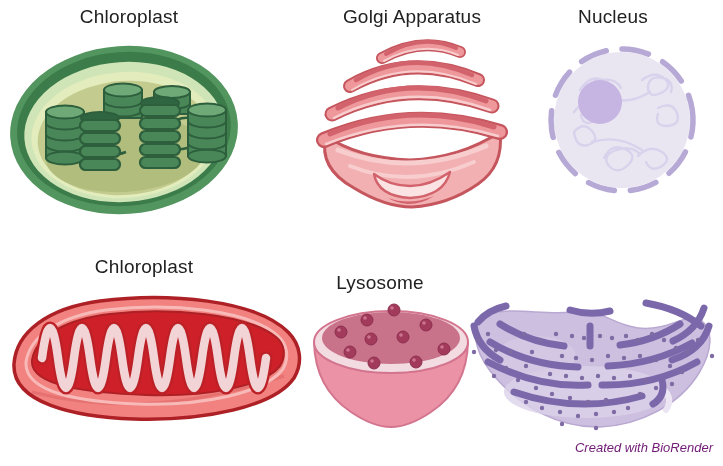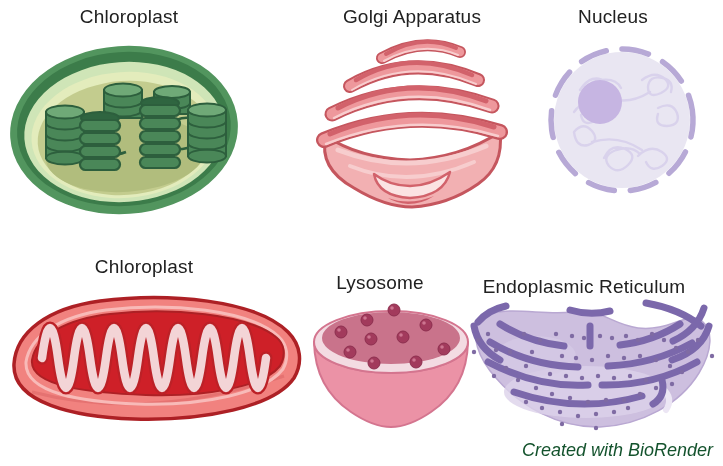--- a/index.html
+++ b/index.html
@@ -7,35 +7,34 @@
     position:relative;width:723px;height:466px;background:#ffffff;overflow:hidden;
     font-family:"Liberation Sans","DejaVu Sans",sans-serif;
   }
   .org-label{
     position:absolute;text-align:center;font-size:19px;font-weight:500;
     color:#212121;letter-spacing:.2px;white-space:nowrap;
   }
   .org-art{position:absolute;}
   .org-art svg{display:block;}
   #credit{
-    position:absolute;right:10px;top:440px;font-size:18px;font-style:italic;
-    color:#14532d;
+    position:absolute;right:10px;top:440px;font-size:13px;font-style:italic;
+    color:#701a75;
   }
 </style>
 </head>
 <body>
 
 <div id="figure">
 
   <div class="org-label" style="left:29px;top:6px;width:200px;">Chloroplast</div>
   <div class="org-label" style="left:513px;top:6px;width:200px;">Nucleus</div>
   <div class="org-label" style="left:312px;top:6px;width:200px;">Golgi Apparatus</div>
   <div class="org-label" style="left:44px;top:256px;width:200px;">Chloroplast</div>
   <div class="org-label" style="left:280px;top:272px;width:200px;">Lysosome</div>
-  <div class="org-label" style="left:464px;top:276px;width:240px;">Endoplasmic Reticulum</div>
 
   <div class="org-art" style="left:6px;top:40px;">
     <svg width="236" height="178" viewBox="0 0 236 178">
       <g transform="rotate(-4 118 90)">
         <ellipse cx="118" cy="90" rx="114" ry="84" fill="#52955e"></ellipse>
         <ellipse cx="118" cy="89" rx="107" ry="77" fill="#3c7c4a"></ellipse>
         <ellipse cx="118" cy="92" rx="100" ry="70" fill="#cfe5b7"></ellipse>
         <ellipse cx="118" cy="95" rx="93" ry="63" fill="#e3ecbc"></ellipse>
         <ellipse cx="118" cy="98" rx="87" ry="57" fill="#c3cc8e"></ellipse>
         <ellipse cx="118" cy="114" rx="80" ry="38" fill="#b1bd7d"></ellipse>

